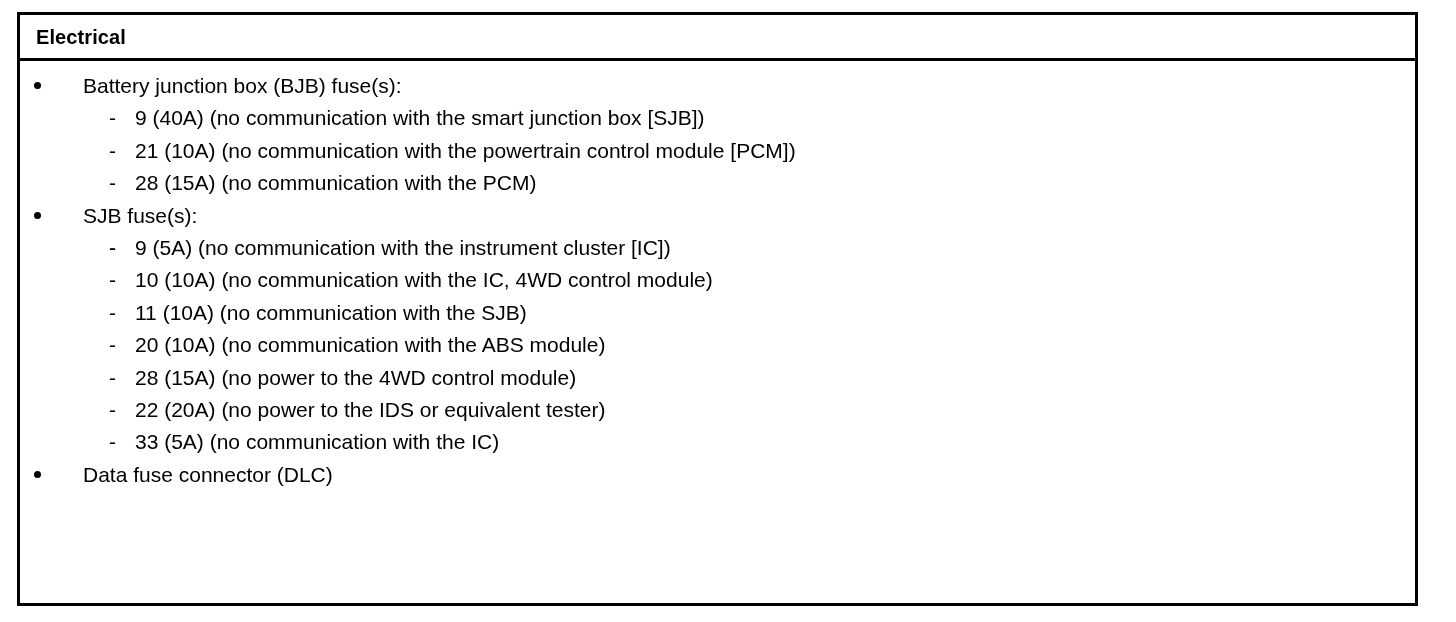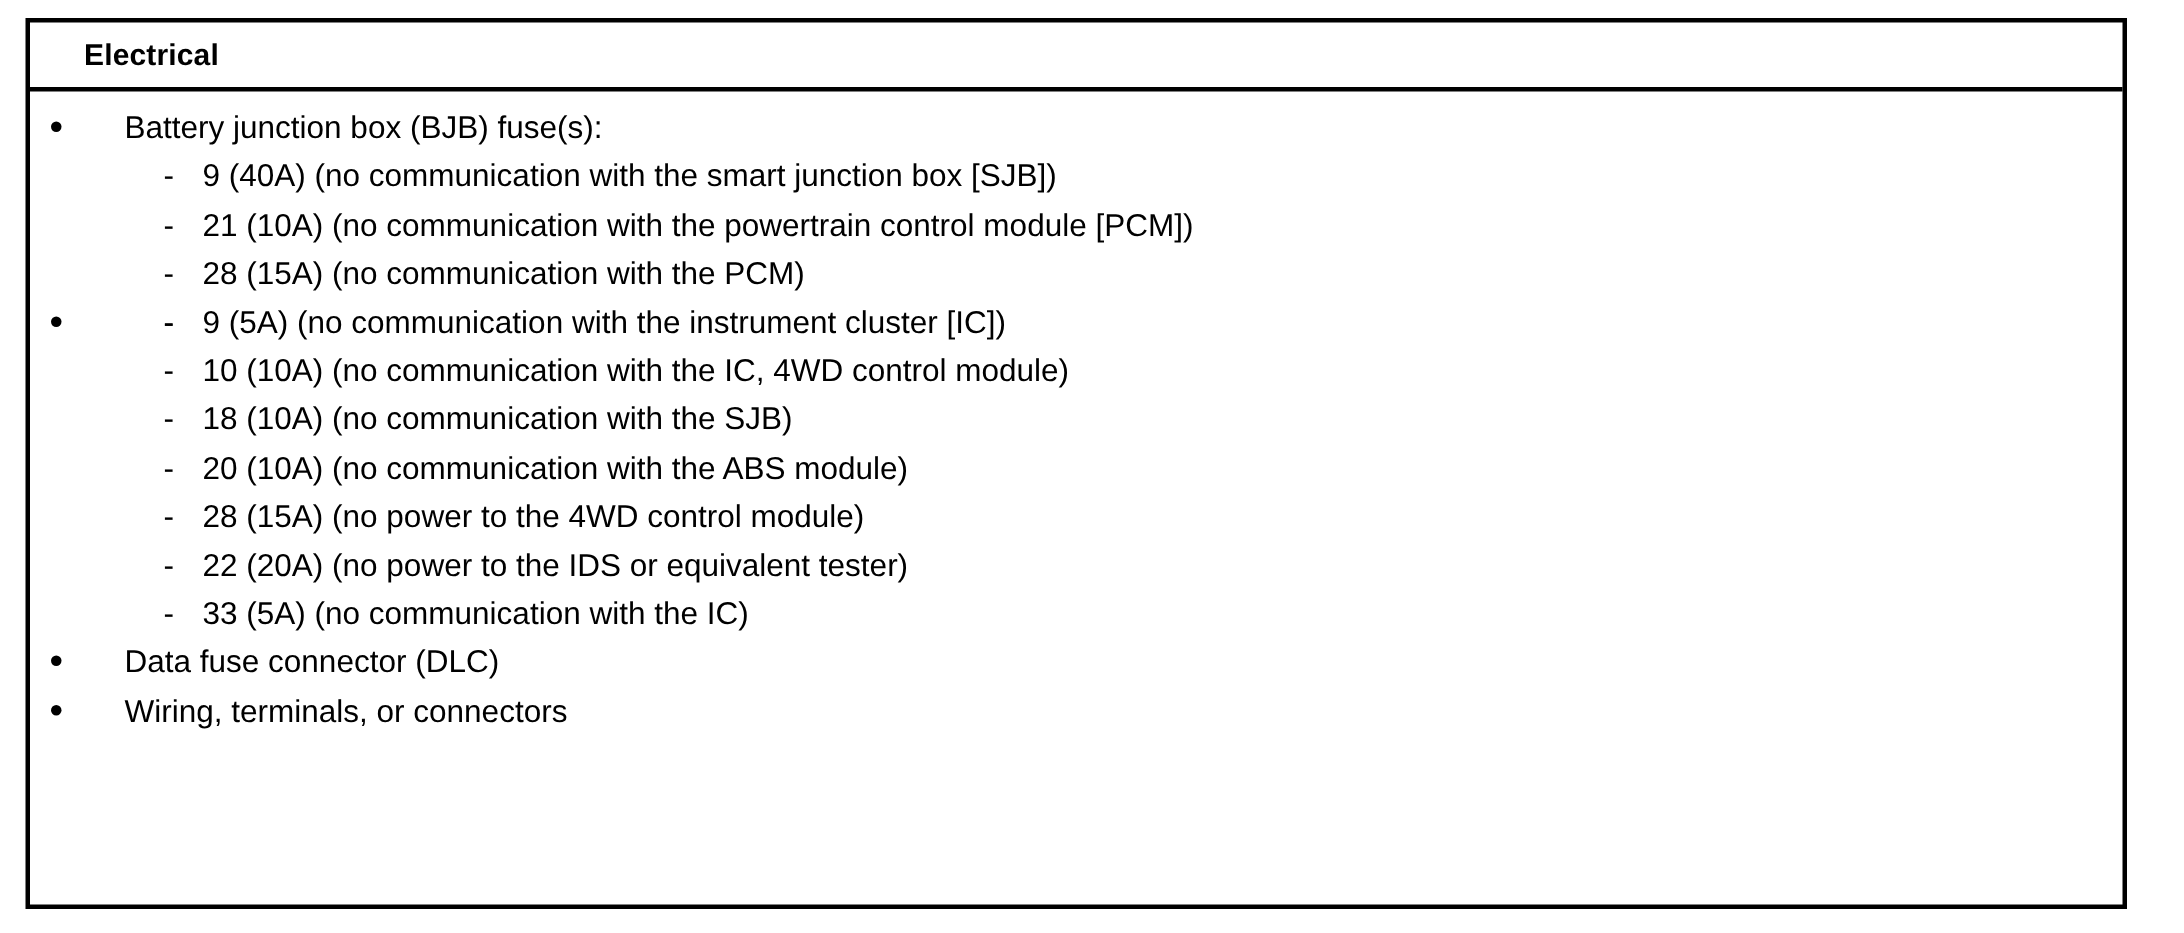--- a/index.html
+++ b/index.html
@@ -42,21 +42,20 @@
     display: flex;
     align-items: center;
     padding-left: 16px;
   }
 
   .header-title {
     font-size: 20px;
     font-weight: bold;
     letter-spacing: 0.1px;
     line-height: 1;
-    margin-left: 20px;
   }
 
   .body-row {
     padding: 9px 0 0 0;
     box-sizing: border-box;
   }
 
   
   ul.lvl1 {
     list-style: none;
@@ -158,20 +157,21 @@
                 <span class="marker">-</span>
                 <span class="row-text">28 (15A) (no communication with the PCM)</span>
               </div>
             </li>
           </ul>
         </li>
 
         <li class="bullet-item">
           <div class="row">
             <span class="marker"><span class="dot"></span></span>
+            <span class="row-text">SJB fuse(s):</span>
           </div>
           <ul class="lvl2">
             <li class="dash-item">
               <div class="row">
                 <span class="marker">-</span>
               </div>
             </li>
             <li class="dash-item">
               <div class="row">
                 <span class="marker">-</span>
@@ -180,21 +180,21 @@
             </li>
             <li class="dash-item">
               <div class="row">
                 <span class="marker">-</span>
                 <span class="row-text">10 (10A) (no communication with the IC, 4WD control module)</span>
               </div>
             </li>
             <li class="dash-item">
               <div class="row">
                 <span class="marker">-</span>
-                <span class="row-text">18 (10A) (no communication with the SJB)</span>
+                <span class="row-text">11 (10A) (no communication with the SJB)</span>
               </div>
             </li>
             <li class="dash-item">
               <div class="row">
                 <span class="marker">-</span>
                 <span class="row-text">20 (10A) (no communication with the ABS module)</span>
               </div>
             </li>
             <li class="dash-item">
               <div class="row">
@@ -217,24 +217,18 @@
           </ul>
         </li>
 
         <li class="bullet-item">
           <div class="row">
             <span class="marker"><span class="dot"></span></span>
             <span class="row-text">Data fuse connector (DLC)</span>
           </div>
         </li>
 
-        <li class="bullet-item">
-          <div class="row">
-            <span class="marker"><span class="dot"></span></span>
-            <span class="row-text">Wiring, terminals, or connectors</span>
-          </div>
-        </li>
 
       </ul>
     </div>
 
   </div>
 </div>
 
 </body></html>

